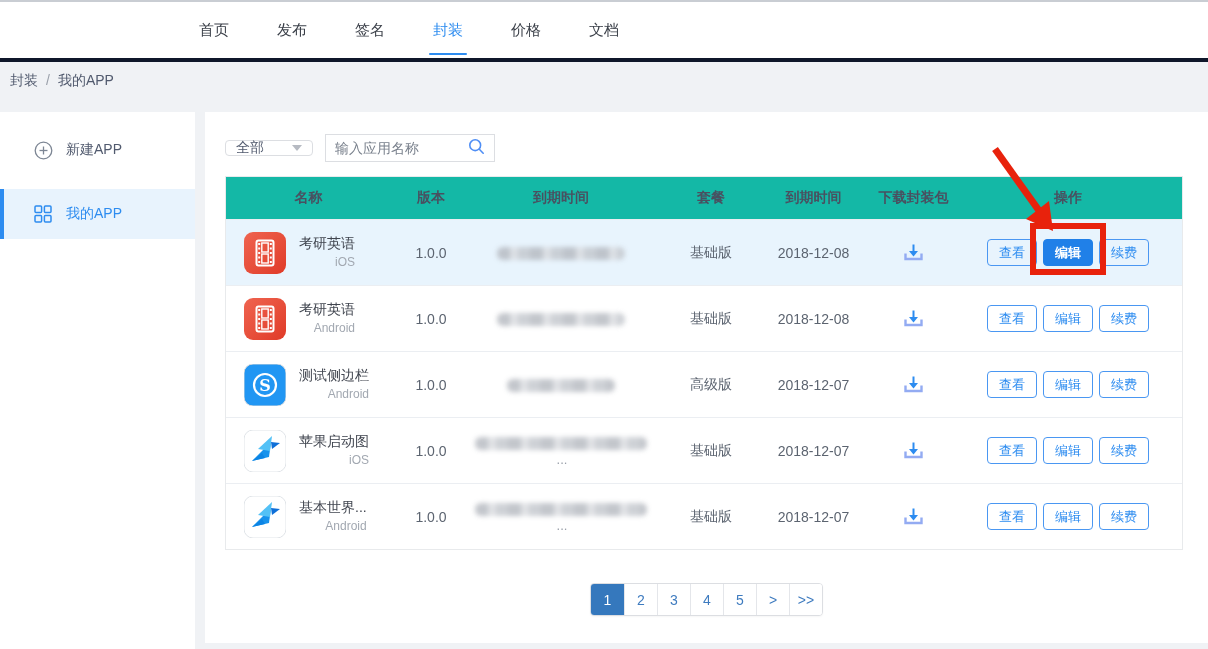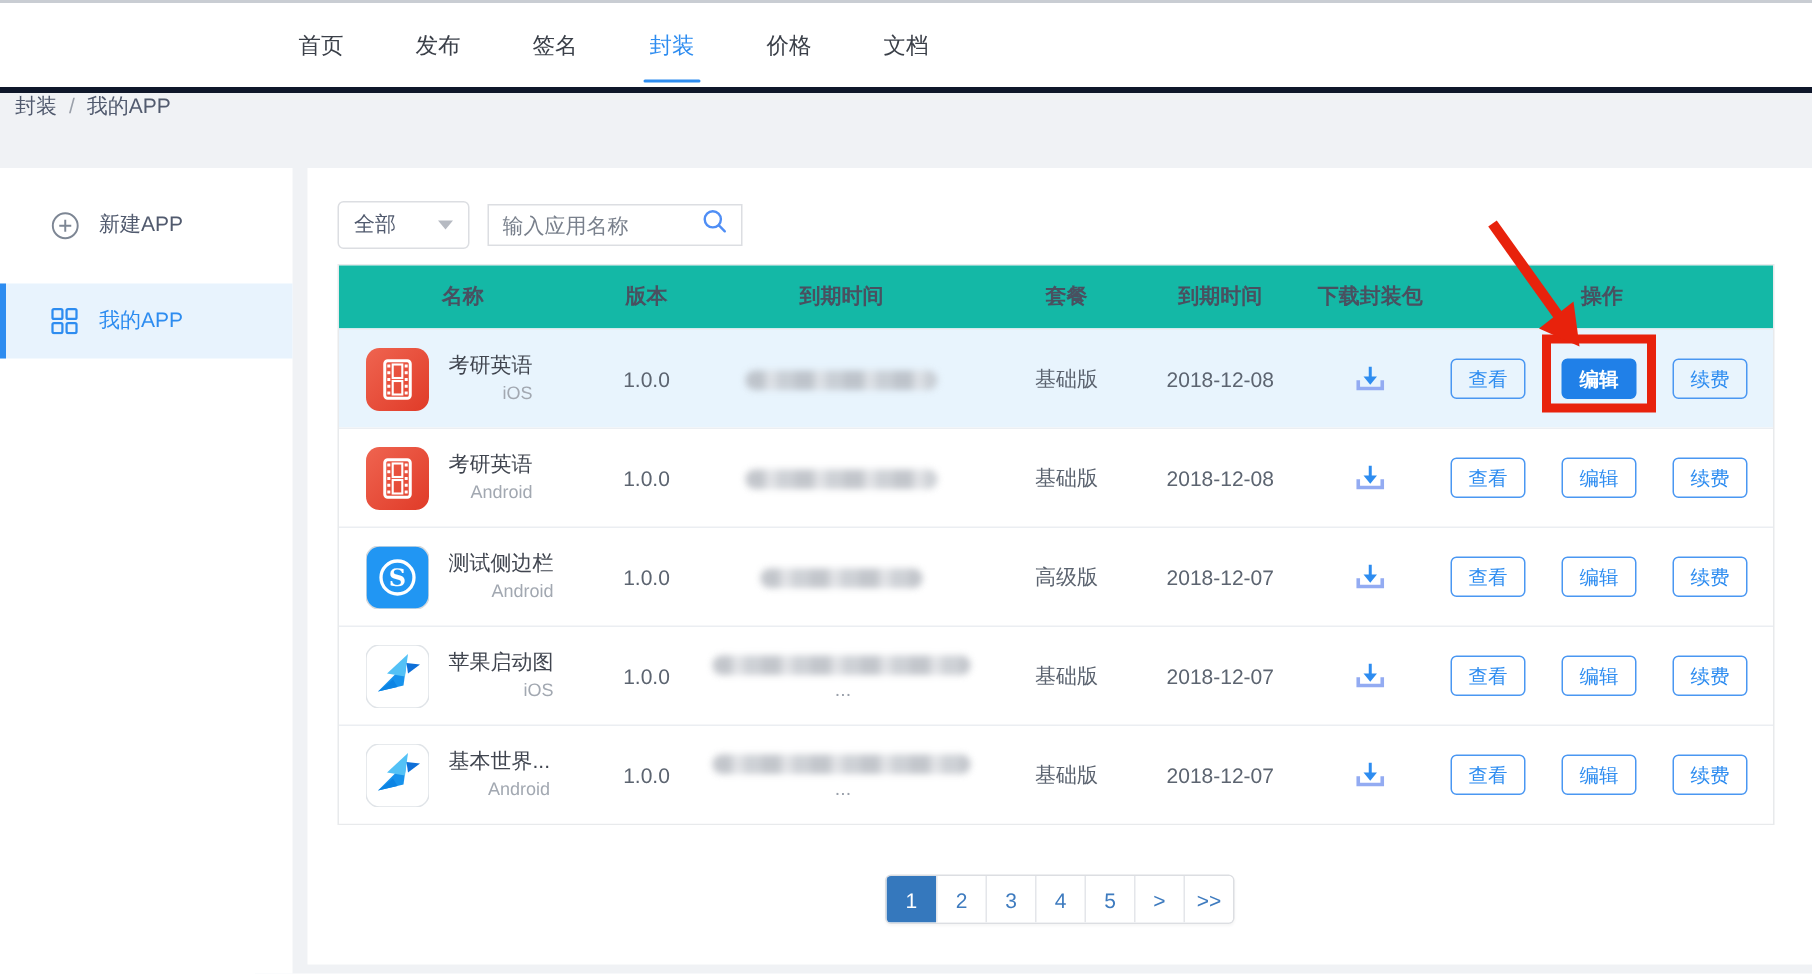--- a/index.html
+++ b/index.html
@@ -25,21 +25,21 @@
     padding:0 10px; margin-right:28px;
     font-size:15px; color:#3a3f48; cursor:pointer; white-space:nowrap;
   }
   .nav-item.active { color:#2d8cf0; }
   .nav-item.active::after {
     content:""; position:absolute; left:6px; right:6px; bottom:3px;
     height:2px; background:#2d8cf0; border-radius:1px;
   }
   
   .breadcrumb {
-    position:absolute; top:62px; left:10px;
+    position:absolute; top:72px; left:10px;
     font-size:14px; color:#515a6e;text-align:right;
   }
   .breadcrumb .sep { margin:0 8px; color:#9aa0aa; }
   
   .sidebar {
     position:absolute; left:0; top:112px; width:195px; height:587px;
     background:#fff; padding-top:13px;
   }
   .side-item {
     position:relative; height:50px; display:flex; align-items:center;
@@ -52,21 +52,21 @@
     content:""; position:absolute; left:0; top:0; bottom:0; width:4px; background:#2d8cf0;
   }
   
   .main-card {
     position:absolute; left:205px; top:112px; width:1003px; height:531px;
     background:#fff;
   }
   
   .toolbar { position:absolute; top:22px; left:20px; display:flex; align-items:center; }
   .select-box {
-    width:88px; height:32px; border:1px solid #dcdee2; border-radius:4px;
+    width:88px; height:16px; border:1px solid #dcdee2; border-radius:4px;
     display:flex; align-items:center; justify-content:space-between;
     padding:0 10px; font-size:14px; color:#515a6e; cursor:pointer; background:#fff;
   }
   .caret-down {
     width:0; height:0; border-left:5px solid transparent; border-right:5px solid transparent;
     border-top:6px solid #b6bac2;
   }
   .search-box {
     margin-left:12px; width:170px; height:28px; border:1px solid #dcdee2; border-radius:0;
     display:flex; align-items:center; justify-content:space-between; padding:0 9px; background:#fff;
@@ -99,21 +99,21 @@
   .name-lines { display:flex; flex-direction:column; line-height:1.25;align-items:flex-end; }
   .app-name { font-size:14px; color:#40454f; }
   .app-platform { font-size:12px; color:#a2a8b1; margin-top:2px; }
   .url-mask {
     display:inline-block; height:13px; border-radius:6px; vertical-align:middle;
     background:repeating-linear-gradient(90deg,#b4b8bf 0 13px,#d9dbdf 13px 21px,#c2c6cc 21px 33px);
     filter:blur(2.5px); opacity:.8;
   }
   .url-suffix { color:#9aa0aa; font-size:13px; vertical-align:middle; margin-left:2px; }
   .dl-btn { display:inline-flex; cursor:pointer; vertical-align:middle; }
-  .cell-actions { display:flex; justify-content:flex-end; gap:24px; }
+  .cell-actions { display:flex; justify-content:center; gap:6px; }
   .btn {
     height:27px; padding:0 11px; font-size:13px; font-family:inherit;
     border:1px solid #4a97f2; color:#2d8cf0; background:transparent;
     border-radius:4px; cursor:pointer; line-height:25px; white-space:nowrap;
   }
   .btn.filled { background:#2080e8; border-color:#2080e8; color:#fff; font-weight:bold; }
   .edit-wrap { position:relative; display:inline-flex; }
   .red-frame {
     position:absolute; left:-13px; right:-13px; top:-16px; bottom:-9px;
     border:6px solid #e8220c; pointer-events:none; z-index:5;

